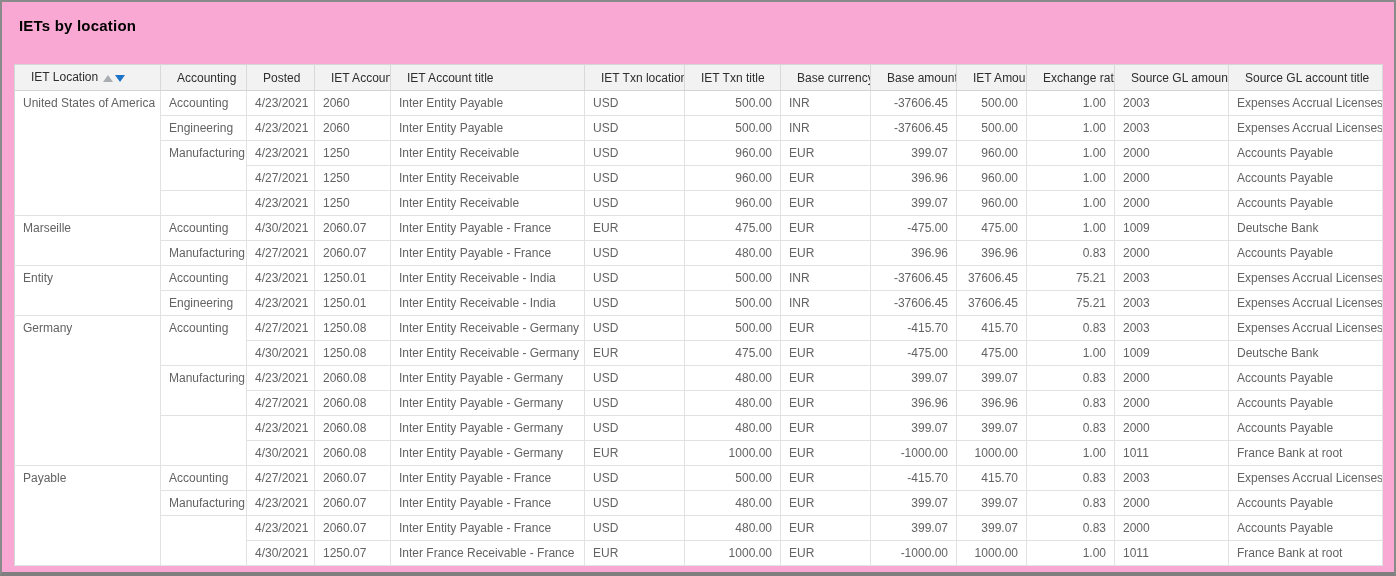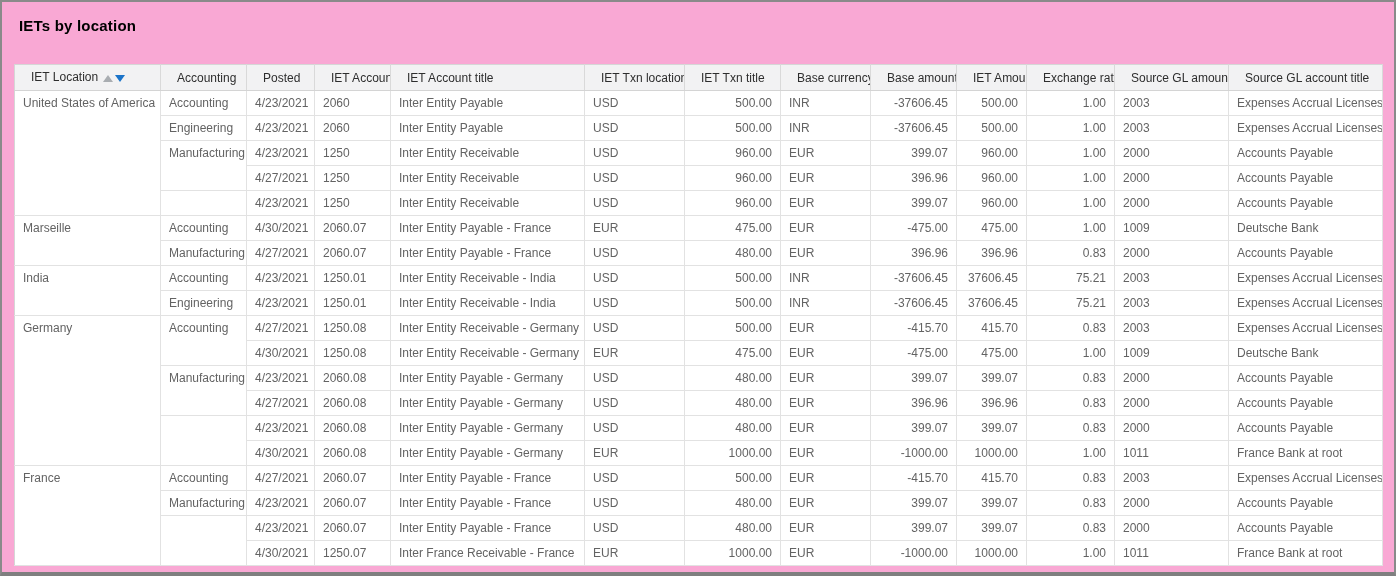--- a/index.html
+++ b/index.html
@@ -173,21 +173,21 @@
           <td class="al-left">USD</td>
           <td class="al-right">480.00</td>
           <td class="al-left">EUR</td>
           <td class="al-right">396.96</td>
           <td class="al-right">396.96</td>
           <td class="al-right">0.83</td>
           <td class="al-left">2000</td>
           <td class="al-left">Accounts Payable</td>
         </tr>
         <tr>
-          <td rowspan="2" class="span-cell al-left">India</td>
+          <td rowspan="2" class="span-cell al-left">Entity</td>
           <td rowspan="1" class="span-cell al-left">Accounting</td>
           <td class="al-left">4/23/2021</td>
           <td class="al-left">1250.01</td>
           <td class="al-left">Inter Entity Receivable - India</td>
           <td class="al-left">USD</td>
           <td class="al-right">500.00</td>
           <td class="al-left">INR</td>
           <td class="al-right">-37606.45</td>
           <td class="al-right">37606.45</td>
           <td class="al-right">75.21</td>
@@ -284,21 +284,21 @@
           <td class="al-left">EUR</td>
           <td class="al-right">1000.00</td>
           <td class="al-left">EUR</td>
           <td class="al-right">-1000.00</td>
           <td class="al-right">1000.00</td>
           <td class="al-right">1.00</td>
           <td class="al-left">1011</td>
           <td class="al-left">France Bank at root</td>
         </tr>
         <tr>
-          <td rowspan="4" class="span-cell al-left">France</td>
+          <td rowspan="4" class="span-cell al-left">Payable</td>
           <td rowspan="1" class="span-cell al-left">Accounting</td>
           <td class="al-left">4/27/2021</td>
           <td class="al-left">2060.07</td>
           <td class="al-left">Inter Entity Payable - France</td>
           <td class="al-left">USD</td>
           <td class="al-right">500.00</td>
           <td class="al-left">EUR</td>
           <td class="al-right">-415.70</td>
           <td class="al-right">415.70</td>
           <td class="al-right">0.83</td>

